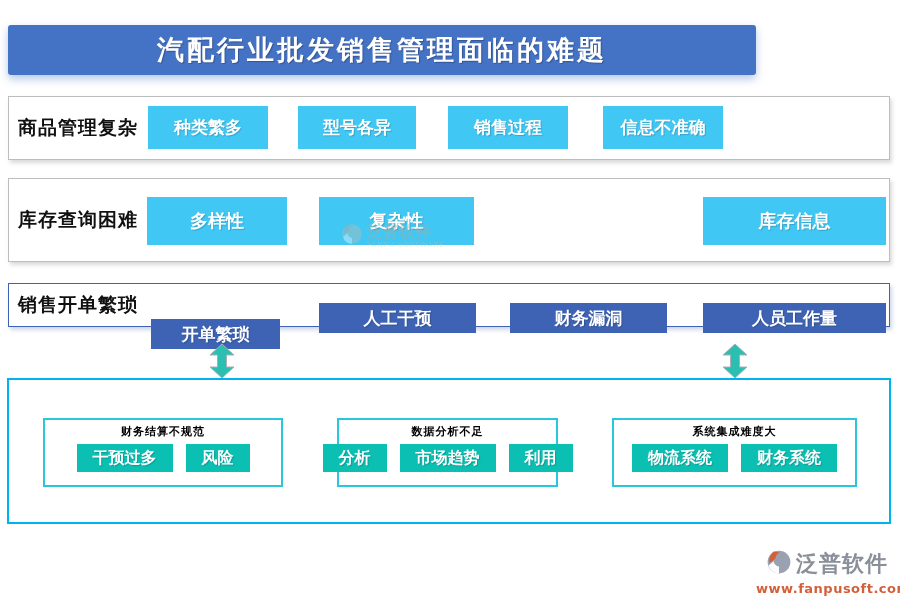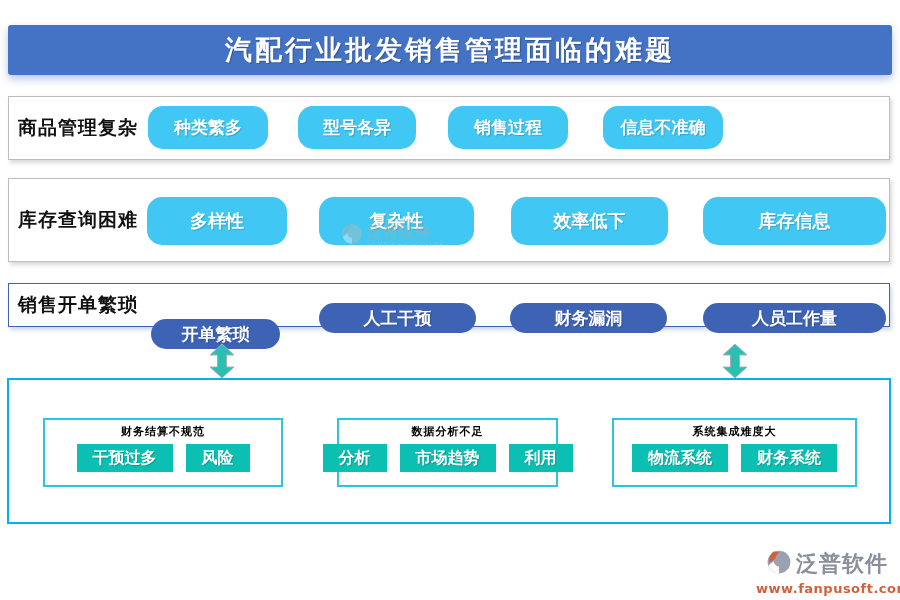--- a/index.html
+++ b/index.html
@@ -2,21 +2,21 @@
 <html><head>
 <meta charset="utf-8">
 <style>
   html,body{margin:0;padding:0;background:#ffffff;}
   .page{
     position:relative;width:900px;height:600px;background:#ffffff;overflow:hidden;
     font-family:"DejaVu Sans","Liberation Sans",sans-serif;
   }
   
   .title-bar{
-    position:absolute;left:8px;top:25px;width:884px;height:50px;
+    position:absolute;left:8px;top:25px;width:748px;height:50px;
     background:#4472C4;border-radius:3px;
     box-shadow:0 4px 9px rgba(68,114,196,.40);
     display:flex;align-items:center;justify-content:center;
   }
   .title-bar span{
     color:#ffffff;font-size:27px;font-weight:bold;letter-spacing:3px;
     text-shadow:1px 1px 1px rgba(0,0,0,.25);
   }
   
   .row-box{
@@ -28,21 +28,20 @@
   .row2{top:178px;height:84px;}
   .row3{top:283px;height:44px;border:1px solid #3E63B4;box-shadow:2px 3px 4px rgba(120,140,190,.35);}
   .row-label{
     position:absolute;left:9px;top:0;bottom:0;display:flex;align-items:center;
     font-size:19px;font-weight:bold;color:#111111;letter-spacing:1px;white-space:nowrap;text-align:right;
   }
   .btn{
     position:absolute;display:flex;align-items:center;justify-content:center;
     color:#ffffff;font-weight:bold;white-space:nowrap;
     text-shadow:1px 1px 1px rgba(0,0,0,.18);
-    border-radius:15px;
   }
   .lb{background:#41C7F4;font-size:17px;}
   .row2 .lb{font-size:18px;}
   .db{background:#3E63B4;font-size:17px;}
   
   .r1b{top:9px;height:43px;}
   .r1b1{left:139px;width:120px;}
   .r1b2{left:289px;width:118px;}
   .r1b3{left:439px;width:120px;}
   .r1b4{left:594px;width:120px;}
@@ -115,21 +114,20 @@
     <span class="btn lb r1b r1b1">种类繁多</span>
     <span class="btn lb r1b r1b2">型号各异</span>
     <span class="btn lb r1b r1b3">销售过程</span>
     <span class="btn lb r1b r1b4">信息不准确</span>
   </div>
 
   <div class="row-box row2">
     <span class="row-label">库存查询困难</span>
     <span class="btn lb r2b r2b1">多样性</span>
     <span class="btn lb r2b r2b2">复杂性</span>
-    <span class="btn lb r2b r2b3">效率低下</span>
     <span class="btn lb r2b r2b4">库存信息</span>
   </div>
 
   <div class="watermark">
     <span>
       <svg width="24" height="24" viewBox="0 0 32 32">
         <circle cx="16" cy="16" r="13" fill="#c3bcb0"></circle>
         <path d="M4 20 A13 13 0 0 0 16 29 L16 21 A6 6 0 0 1 10 15 Z" fill="#ffffff"></path>
         <path d="M10 4 Q4 9 5 17 L12 12 Q12 7 17 5 Z" fill="#d8a28c"></path>
       </svg>

